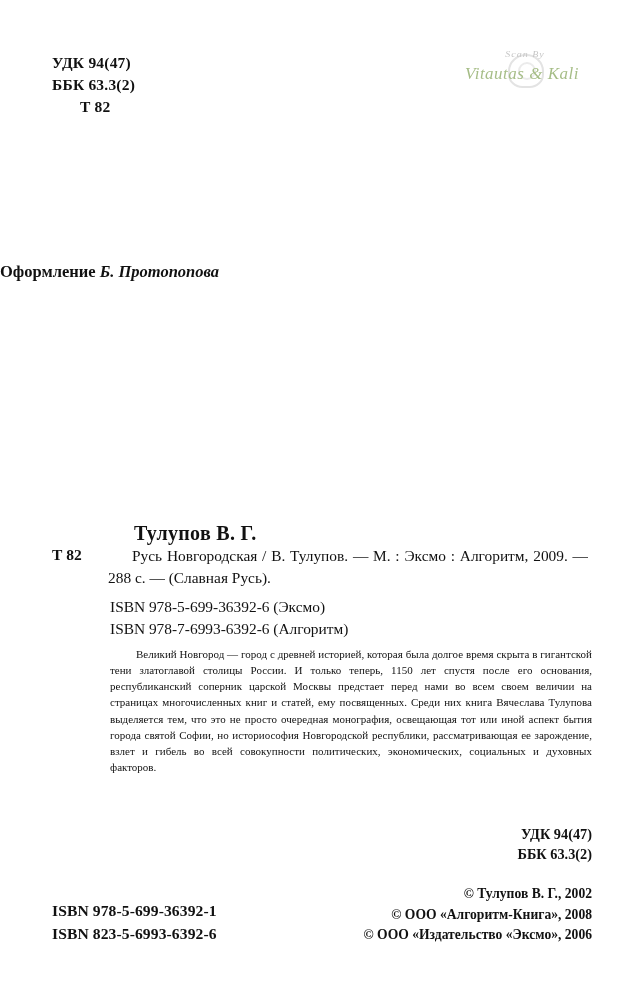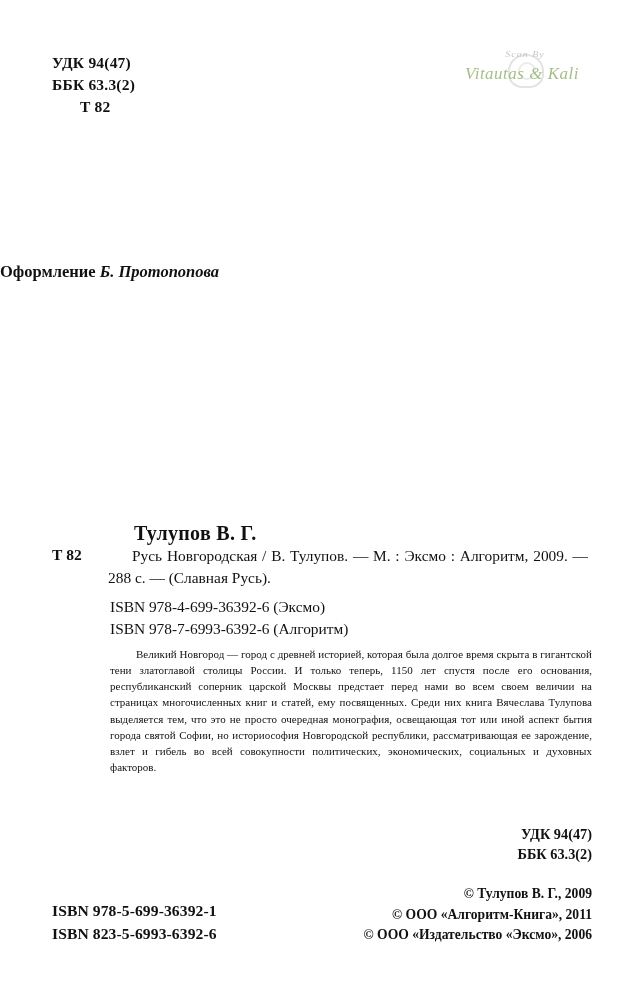--- a/index.html
+++ b/index.html
@@ -214,35 +214,35 @@
     <span>Оформление </span><span class="em">Б. Протопопова</span>
   </div>
 
   <div class="biblio">
     <div class="marker">Т 82</div>
     <div class="author">Тулупов В. Г.</div>
     <div class="desc">Русь Новгородская / В. Тулупов. — М. : Эксмо : Алгоритм, 2009. — 288 с. — (Славная Русь).</div>
   </div>
 
   <div class="isbn-list">
-    <div>ISBN 978-4-699-36392-6 (Эксмо)</div>
+    <div>ISBN 978-5-699-36392-6 (Эксмо)</div>
     <div>ISBN 978-7-6993-6392-6 (Алгоритм)</div>
   </div>
 
   <div class="annotation">Великий Новгород — город с древней историей, которая была долгое время скрыта в гигантской тени златоглавой столицы России. И только теперь, 1150 лет спустя после его основания, республиканский соперник царской Москвы предстает перед нами во всем своем величии на страницах многочисленных книг и статей, ему посвященных. Среди них книга Вячеслава Тулупова выделяется тем, что это не просто очередная монография, освещающая тот или иной аспект бытия города святой Софии, но историософия Новгородской республики, рассматривающая ее зарождение, взлет и гибель во всей совокупности политических, экономических, социальных и духовных факторов.</div>
 
   <div class="udk-right">
     <div>УДК 94(47)</div>
     <div>ББК 63.3(2)</div>
   </div>
 
   <div class="isbn-bottom">
     <div>ISBN 978-5-699-36392-1</div>
     <div>ISBN 823-5-6993-6392-6</div>
   </div>
 
   <div class="copyright">
-    <div class="nowrap">© Тулупов В. Г., 2009</div>
-    <div class="nowrap">© ООО «Алгоритм-Книга», 2011</div>
+    <div class="nowrap">© Тулупов В. Г., 2002</div>
+    <div class="nowrap">© ООО «Алгоритм-Книга», 2008</div>
     <div class="nowrap">© ООО «Издательство «Эксмо», 2006</div>
   </div>
 
 </div>
 
 </body></html>

